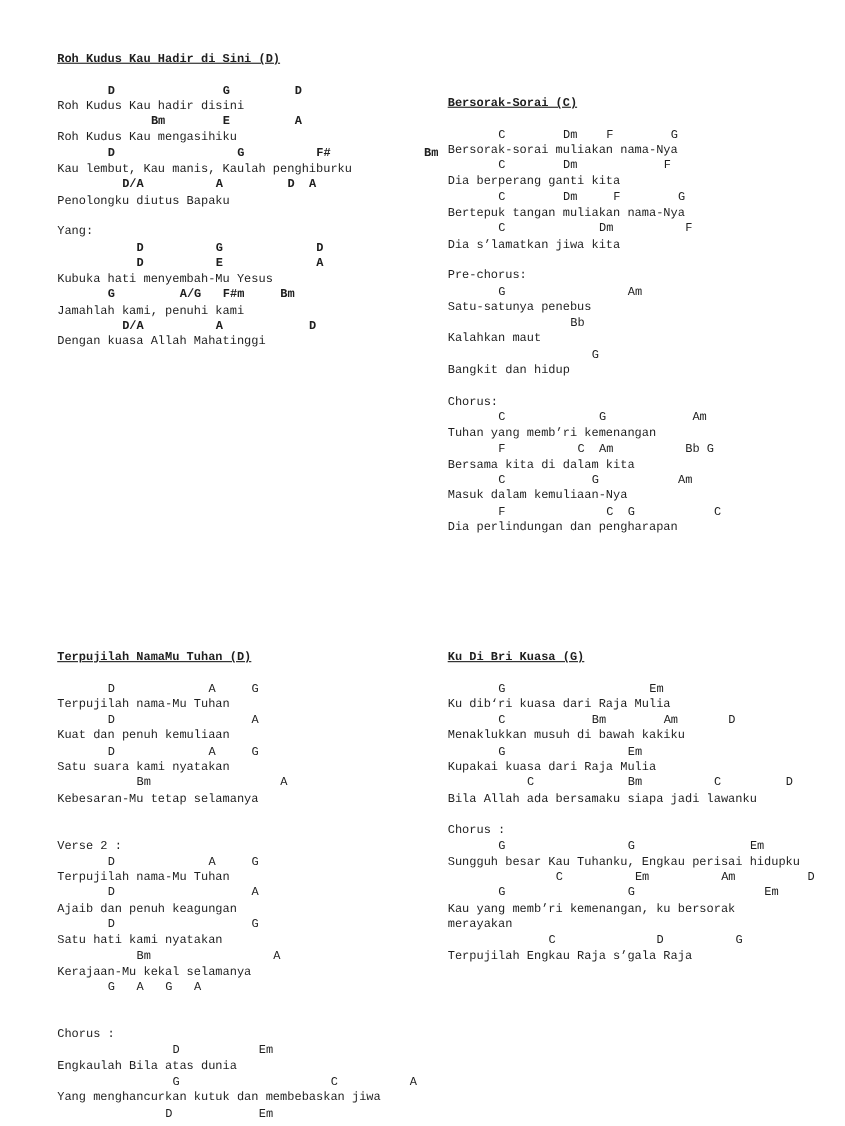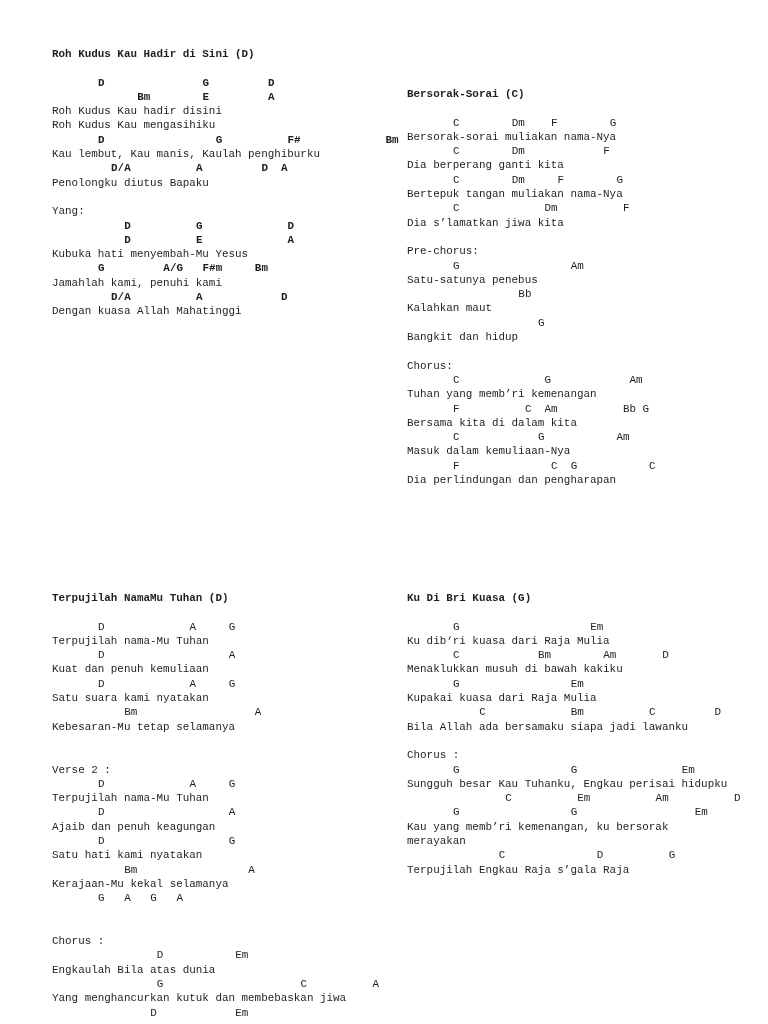--- a/index.html
+++ b/index.html
@@ -4,39 +4,39 @@
 <style>
   html, body { margin: 0; padding: 0; background: #ffffff; }
   body { width: 768px; height: 1024px; position: relative; overflow: hidden; }
   .song {
     position: absolute;
     font-family: "Liberation Mono", "DejaVu Sans Mono", monospace;
     font-size: 10.9px;
     line-height: 14.3px;
     color: #1e1e1e;
   }
-  .song .title { font-weight: bold; white-space: pre; height: 14.3px; }
+  .song .title { font-weight: bold; white-space: pre; height: 14.3px; text-decoration: underline; }
   .song .gap { height: 14.3px; }
   .song .line { white-space: pre; height: 14.3px; }
   .song .chord { color: #1e1e1e; padding-left: 46px; }
   .song.bold-chords .chord { font-weight: bold; }
   #song-1 { left: 52px; top: 47px; }
   #song-2 { left: 407px; top: 47px; margin-top: 40px; }
   #song-3 { left: 52px; top: 591px; }
   #song-4 { left: 407px; top: 591px; }
 </style>
 </head>
 <body>
 
 <div class="song bold-chords" id="song-1">
     <div class="title">Roh Kudus Kau Hadir di Sini (D)</div>
     <div class="gap"></div>
     <div class="line chord">D               G         D</div>
+    <div class="line lyric">Roh Kudus Kau hadir disini</div>
     <div class="line chord">      Bm        E         A</div>
-    <div class="line lyric">Roh Kudus Kau hadir disini</div>
     <div class="line lyric">Roh Kudus Kau mengasihiku</div>
     <div class="line chord">D                 G          F#             Bm</div>
     <div class="line lyric">Kau lembut, Kau manis, Kaulah penghiburku</div>
     <div class="line chord">  D/A          A         D  A</div>
     <div class="line lyric">Penolongku diutus Bapaku</div>
     <div class="gap"></div>
     <div class="line label">Yang:</div>
     <div class="line chord">    D          G             D</div>
     <div class="line chord">    D          E             A</div>
     <div class="line lyric">Kubuka hati menyembah-Mu Yesus</div>

